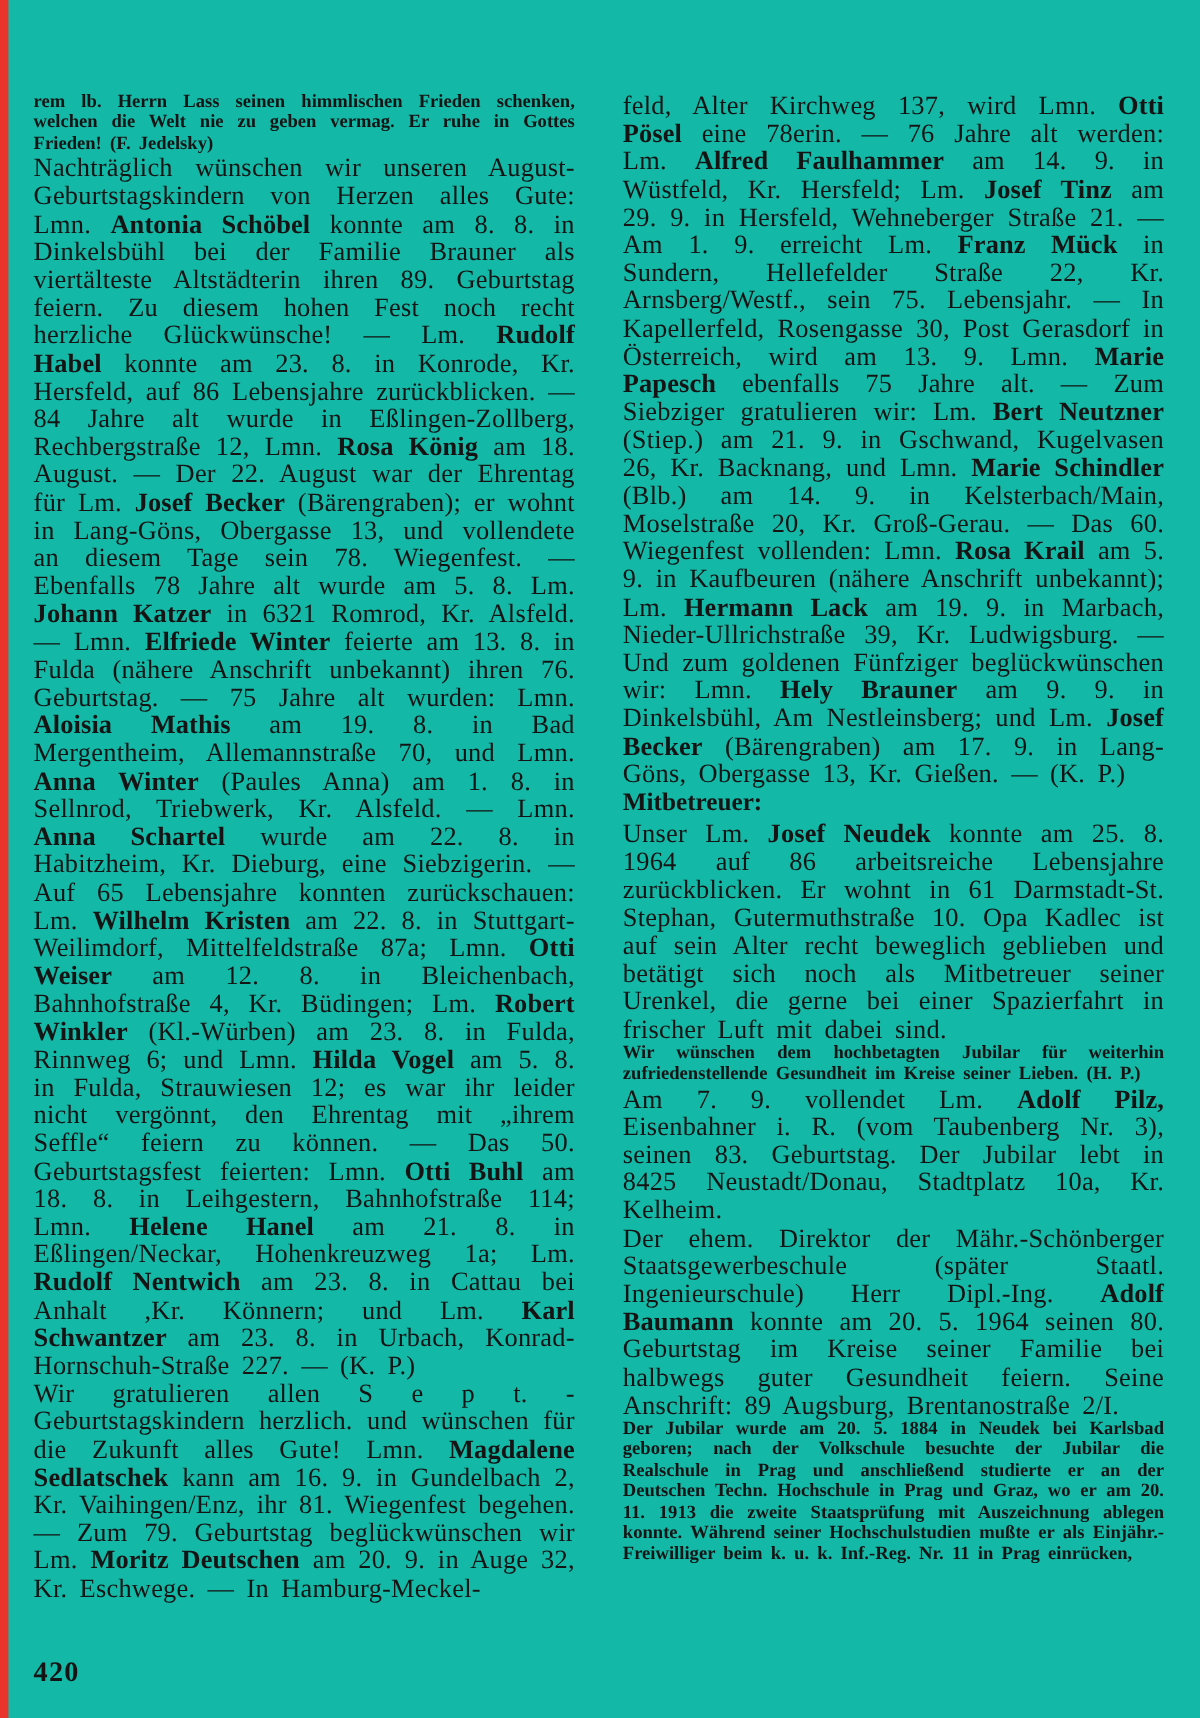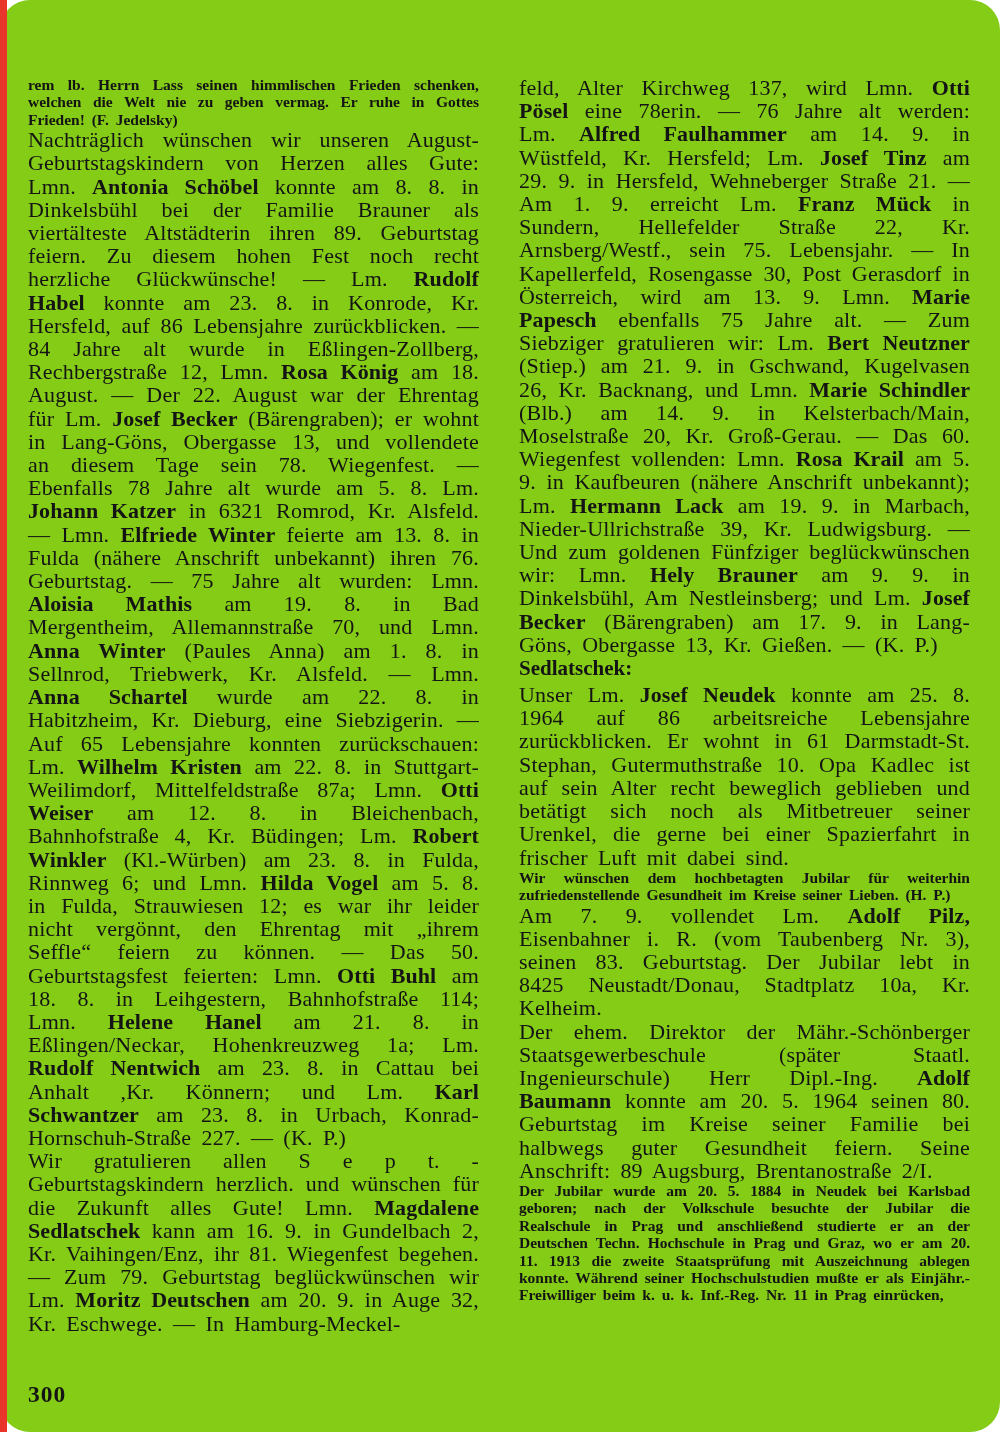--- a/index.html
+++ b/index.html
@@ -6,22 +6,21 @@
   body {
     width: 1000px; height: 1432px;
     background: #ffffff;
     font-family: "Liberation Serif", serif;
     color: #141414;
     overflow: hidden;
   }
   .page {
     position: relative;
     width: 1000px; height: 1432px;
-    background: #84cc16;
-    border-radius: 30px;
+    background: #14b8a6;
   }
   .margin-bar {
     position: absolute;
     left: 0; top: 0;
     width: 7px; height: 1432px;
   }
   .columns {
     display: flex;
     gap: 40px;
     padding: 76px 30px 0 28px;
@@ -73,28 +72,28 @@
   <div class="columns">
 
     <div class="col">
       <p class="small-note">rem lb. Herrn Lass seinen himmlischen Frieden schenken, welchen die Welt nie zu geben vermag. Er ruhe in Gottes Frieden! (F. Jedelsky)</p>
 
 
       <p class="body-text">Nachträglich wünschen wir unseren August-Geburtstagskindern von Herzen alles Gute: Lmn. <b>Antonia Schöbel</b> konnte am 8. 8. in Dinkelsbühl bei der Familie Brauner als viertälteste Altstädterin ihren 89. Geburtstag feiern. Zu diesem hohen Fest noch recht herzliche Glückwünsche! — Lm. <b>Rudolf Habel</b> konnte am 23. 8. in Konrode, Kr. Hersfeld, auf 86 Lebensjahre zurückblicken. — 84 Jahre alt wurde in Eßlingen-Zollberg, Rechbergstraße 12, Lmn. <b>Rosa König</b> am 18. August. — Der 22. August war der Ehrentag für Lm. <b>Josef Becker</b> (Bärengraben); er wohnt in Lang-Göns, Obergasse 13, und vollendete an diesem Tage sein 78. Wiegenfest. — Ebenfalls 78 Jahre alt wurde am 5. 8. Lm. <b>Johann Katzer</b> in 6321 Romrod, Kr. Alsfeld. — Lmn. <b>Elfriede Winter</b> feierte am 13. 8. in Fulda (nähere Anschrift unbekannt) ihren 76. Geburtstag. — 75 Jahre alt wurden: Lmn. <b>Aloisia Mathis</b> am 19. 8. in Bad Mergentheim, Allemannstraße 70, und Lmn. <b>Anna Winter</b> (Paules Anna) am 1. 8. in Sellnrod, Triebwerk, Kr. Alsfeld. — Lmn. <b>Anna Schartel</b> wurde am 22. 8. in Habitzheim, Kr. Dieburg, eine Siebzigerin. — Auf 65 Lebensjahre konnten zurückschauen: Lm. <b>Wilhelm Kristen</b> am 22. 8. in Stuttgart-Weilimdorf, Mittelfeldstraße 87a; Lmn. <b>Otti Weiser</b> am 12. 8. in Bleichenbach, Bahnhofstraße 4, Kr. Büdingen; Lm. <b>Robert Winkler</b> (Kl.-Würben) am 23. 8. in Fulda, Rinnweg 6; und Lmn. <b>Hilda Vogel</b> am 5. 8. in Fulda, Strauwiesen 12; es war ihr leider nicht vergönnt, den Ehrentag mit „ihrem Seffle“ feiern zu können. — Das 50. Geburtstagsfest feierten: Lmn. <b>Otti Buhl</b> am 18. 8. in Leihgestern, Bahnhofstraße 114; Lmn. <b>Helene Hanel</b> am 21. 8. in Eßlingen/Neckar, Hohenkreuzweg 1a; Lm. <b>Rudolf Nentwich</b> am 23. 8. in Cattau bei Anhalt ,Kr. Könnern; und Lm. <b>Karl Schwantzer</b> am 23. 8. in Urbach, Konrad-Hornschuh-Straße 227. — (K. P.)</p>
 
       <p class="body-text">Wir gratulieren allen S e p t. - Geburtstagskindern herzlich. und wünschen für die Zukunft alles Gute! Lmn. <b>Magdalene Sedlatschek</b> kann am 16. 9. in Gundelbach 2, Kr. Vaihingen/Enz, ihr 81. Wiegenfest begehen. — Zum 79. Geburtstag beglückwünschen wir Lm. <b>Moritz Deutschen</b> am 20. 9. in Auge 32, Kr. Eschwege. — In Hamburg-Meckel-</p>
 
-      <div class="page-number">300</div>
+      <div class="page-number">420</div>
     </div>
 
     <div class="col">
       <p class="body-text">feld, Alter Kirchweg 137, wird Lmn. <b>Otti Pösel</b> eine 78erin. — 76 Jahre alt werden: Lm. <b>Alfred Faulhammer</b> am 14. 9. in Wüstfeld, Kr. Hersfeld; Lm. <b>Josef Tinz</b> am 29. 9. in Hersfeld, Wehneberger Straße 21. — Am 1. 9. erreicht Lm. <b>Franz Mück</b> in Sundern, Hellefelder Straße 22, Kr. Arnsberg/Westf., sein 75. Lebensjahr. — In Kapellerfeld, Rosengasse 30, Post Gerasdorf in Österreich, wird am 13. 9. Lmn. <b>Marie Papesch</b> ebenfalls 75 Jahre alt. — Zum Siebziger gratulieren wir: Lm. <b>Bert Neutzner</b> (Stiep.) am 21. 9. in Gschwand, Kugelvasen 26, Kr. Backnang, und Lmn. <b>Marie Schindler</b> (Blb.) am 14. 9. in Kelsterbach/Main, Moselstraße 20, Kr. Groß-Gerau. — Das 60. Wiegenfest vollenden: Lmn. <b>Rosa Krail</b> am 5. 9. in Kaufbeuren (nähere Anschrift unbekannt); Lm. <b>Hermann Lack</b> am 19. 9. in Marbach, Nieder-Ullrichstraße 39, Kr. Ludwigsburg. — Und zum goldenen Fünfziger beglückwünschen wir: Lmn. <b>Hely Brauner</b> am 9. 9. in Dinkelsbühl, Am Nestleinsberg; und Lm. <b>Josef Becker</b> (Bärengraben) am 17. 9. in Lang-Göns, Obergasse 13, Kr. Gießen. — (K. P.)</p>
 
 
-      <h3 class="sub-heading">Sedlatschek:</h3>
+      <h3 class="sub-heading">Mitbetreuer:</h3>
 
       <p class="body-text">Unser Lm. <b>Josef Neudek</b> konnte am 25. 8. 1964 auf 86 arbeitsreiche Lebensjahre zurückblicken. Er wohnt in 61 Darmstadt-St. Stephan, Gutermuthstraße 10. Opa Kadlec ist auf sein Alter recht beweglich geblieben und betätigt sich noch als Mitbetreuer seiner Urenkel, die gerne bei einer Spazierfahrt in frischer Luft mit dabei sind.</p>
 
       <p class="small-note">Wir wünschen dem hochbetagten Jubilar für weiterhin zufriedenstellende Gesundheit im Kreise seiner Lieben. (H. P.)</p>
 
       <p class="body-text">Am 7. 9. vollendet Lm. <b>Adolf Pilz,</b> Eisenbahner i. R. (vom Taubenberg Nr. 3), seinen 83. Geburtstag. Der Jubilar lebt in 8425 Neustadt/Donau, Stadtplatz 10a, Kr. Kelheim.</p>
 
       <p class="body-text">Der ehem. Direktor der Mähr.-Schönberger Staatsgewerbeschule (später Staatl. Ingenieurschule) Herr Dipl.-Ing. <b>Adolf Baumann</b> konnte am 20. 5. 1964 seinen 80. Geburtstag im Kreise seiner Familie bei halbwegs guter Gesundheit feiern. Seine Anschrift: 89 Augsburg, Brentanostraße 2/I.</p>
 
       <p class="small-note">Der Jubilar wurde am 20. 5. 1884 in Neudek bei Karlsbad geboren; nach der Volkschule besuchte der Jubilar die Realschule in Prag und anschließend studierte er an der Deutschen Techn. Hochschule in Prag und Graz, wo er am 20. 11. 1913 die zweite Staatsprüfung mit Auszeichnung ablegen konnte. Während seiner Hochschulstudien mußte er als Einjähr.-Freiwilliger beim k. u. k. Inf.-Reg. Nr. 11 in Prag einrücken,</p>

